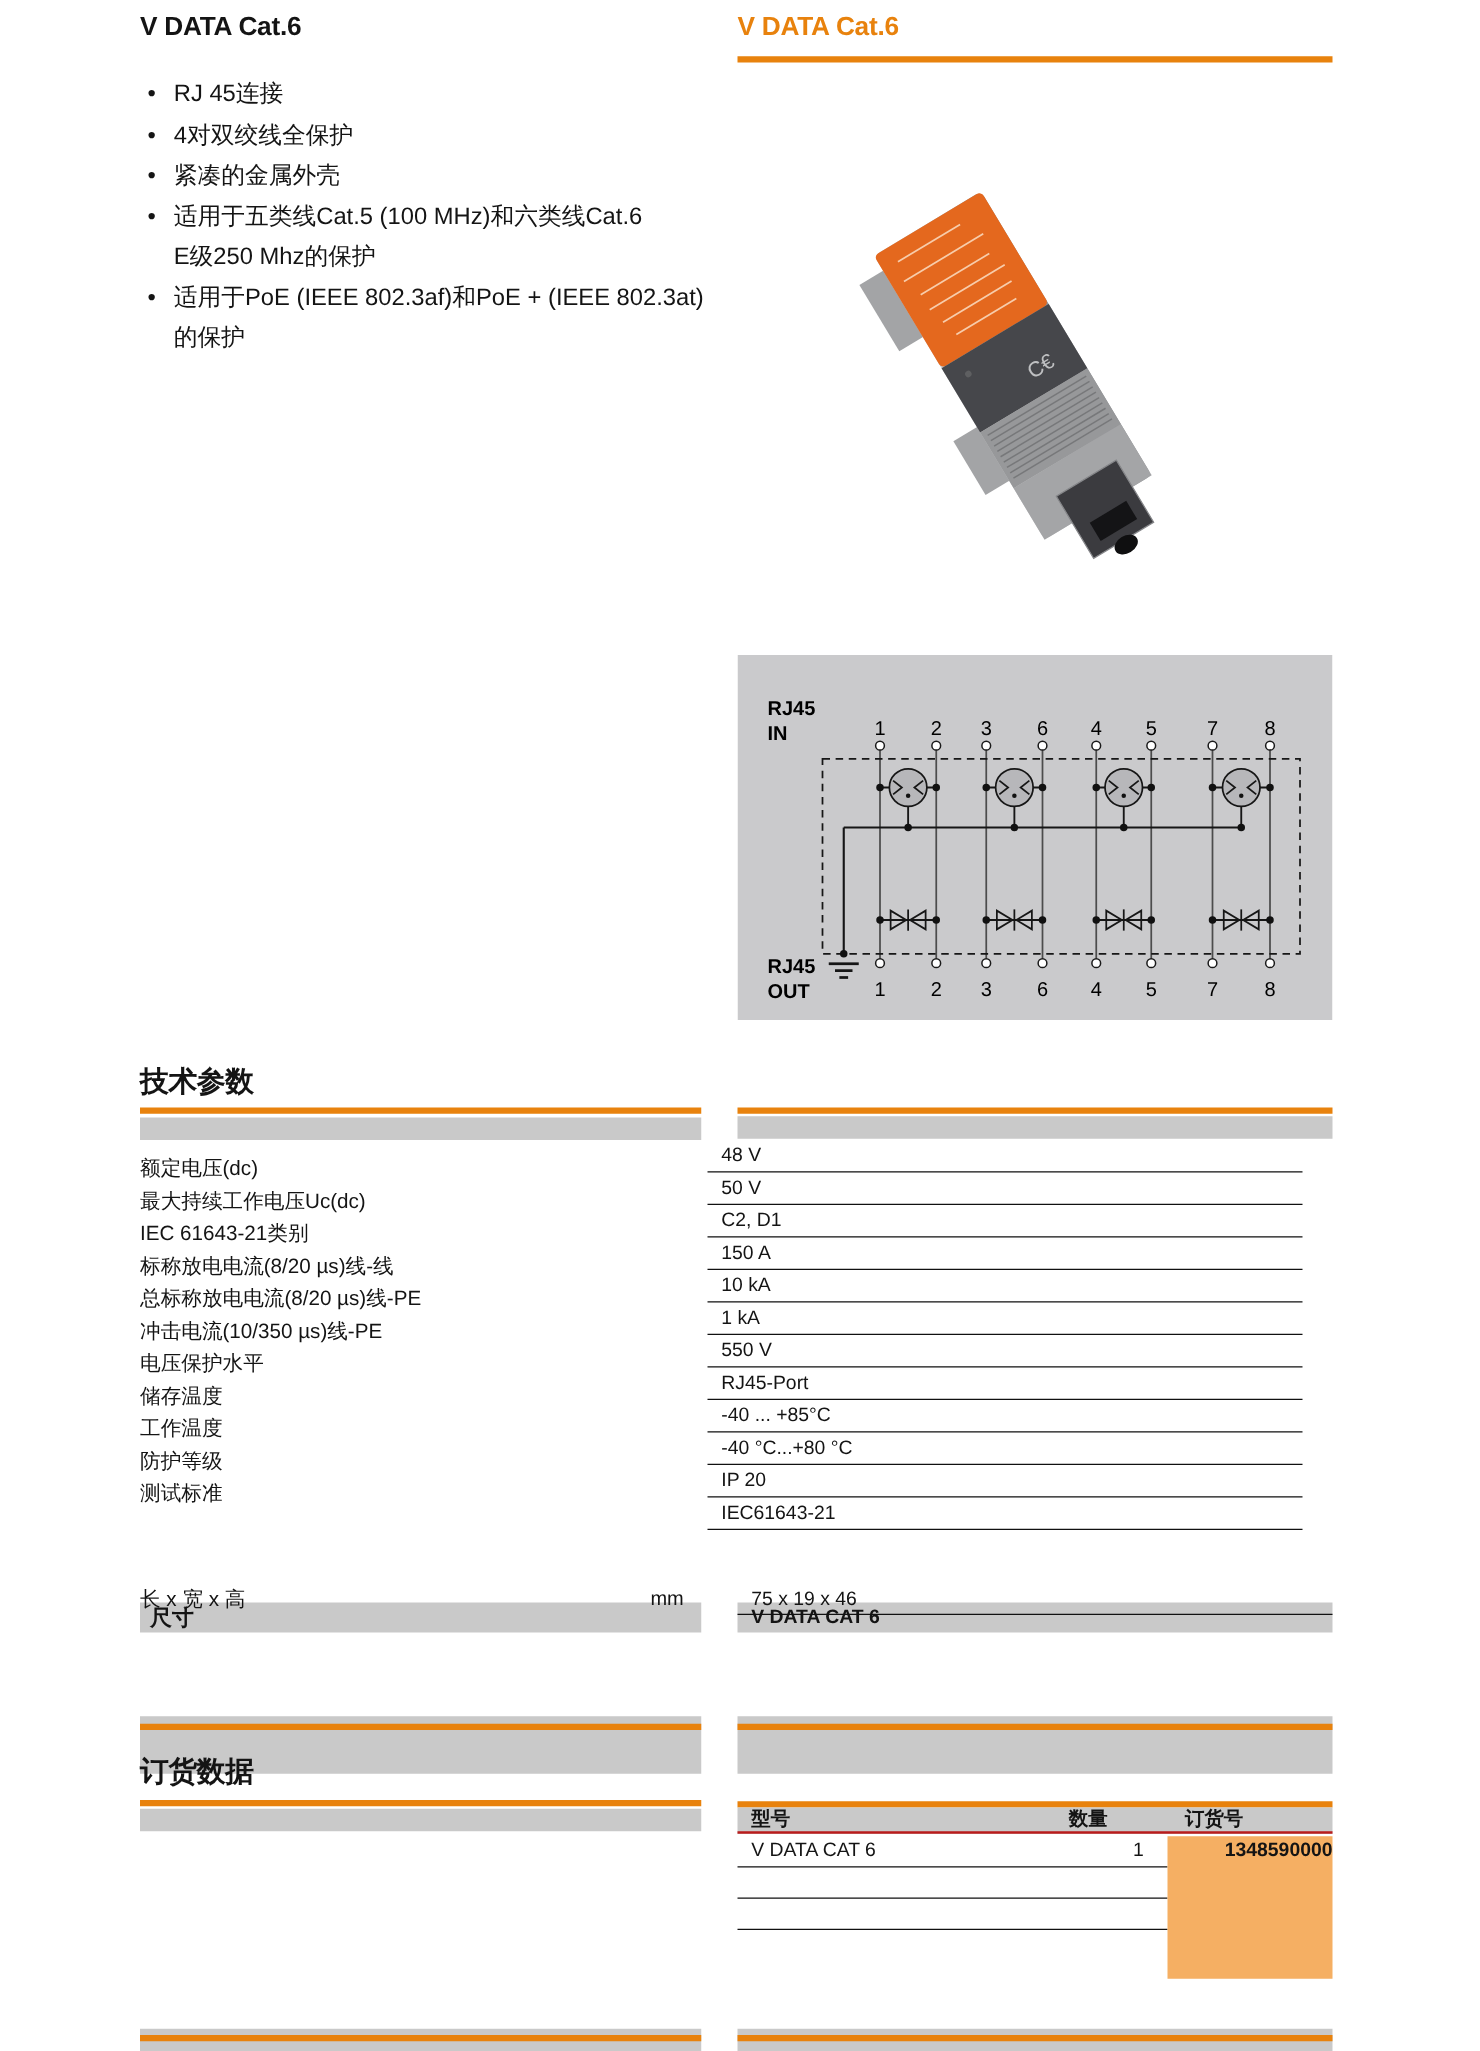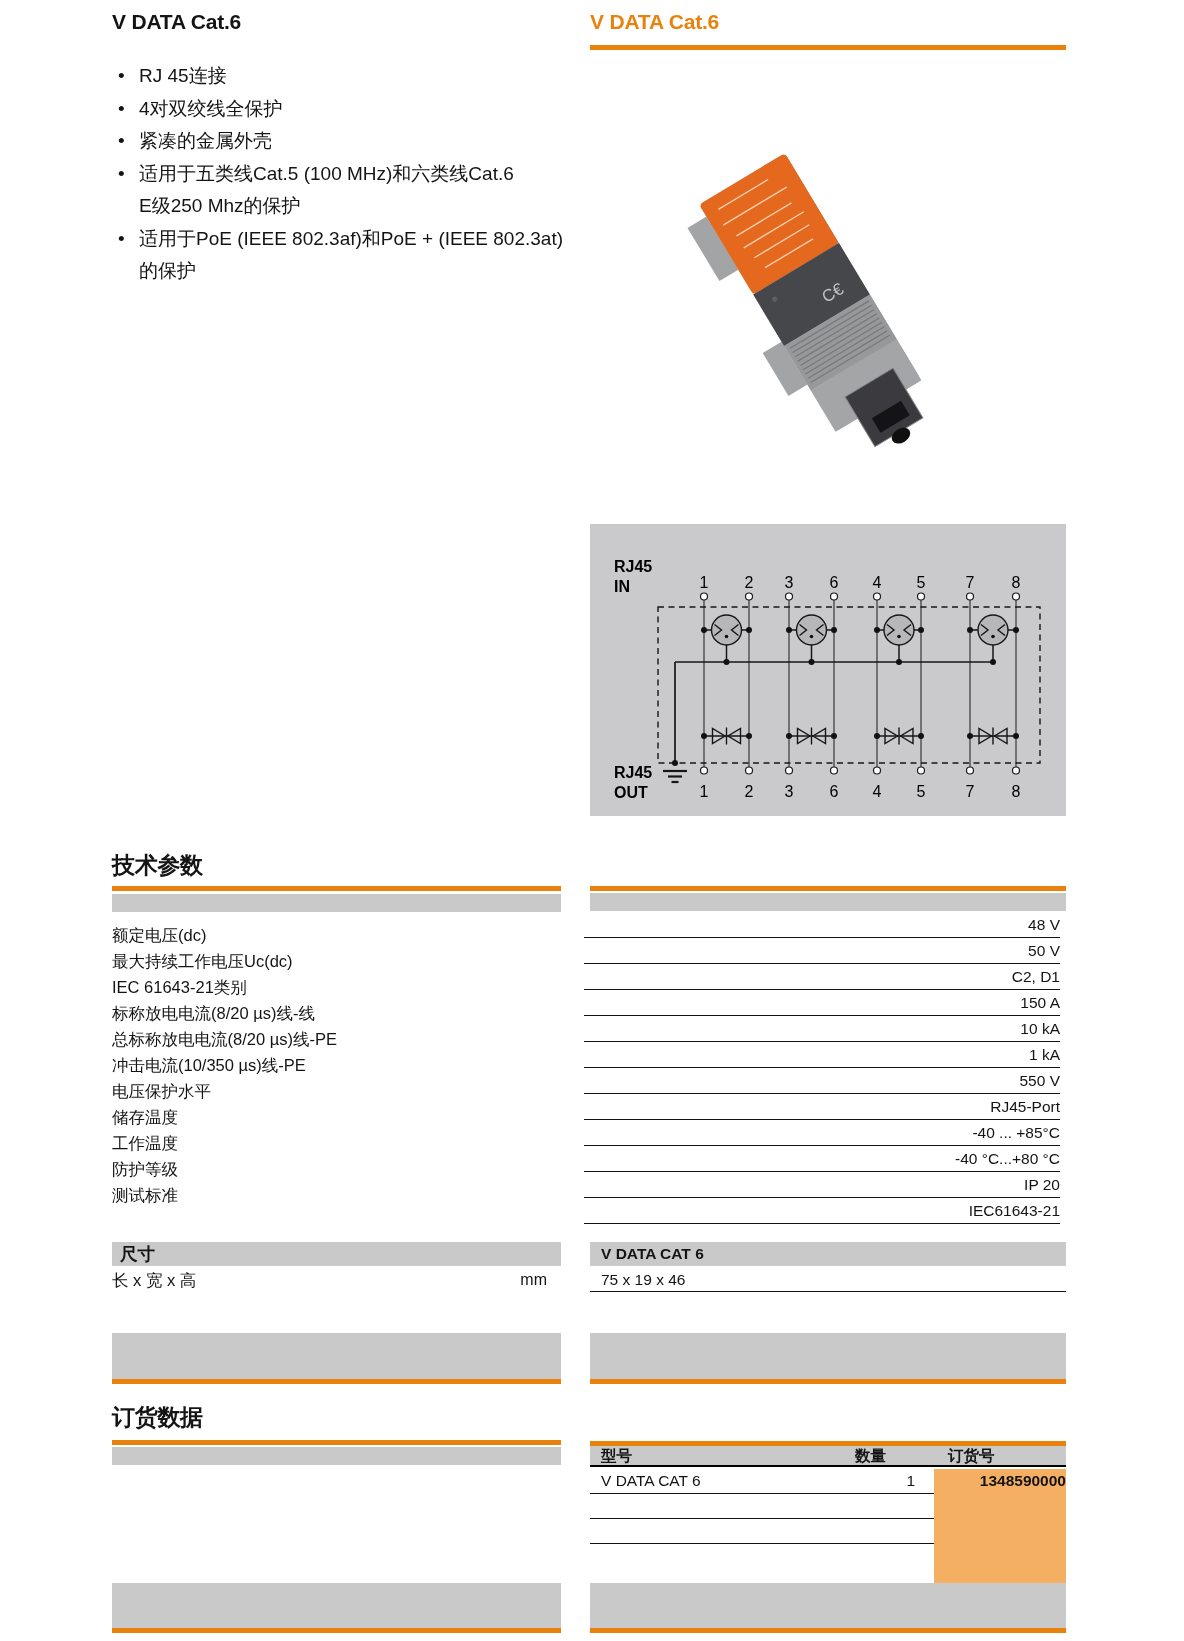--- a/index.html
+++ b/index.html
@@ -20,31 +20,31 @@
   .bar{position:absolute;height:18px;background:var(--gray);}
   .heading{font-size:23px;font-weight:bold;letter-spacing:-0.3px;}
   
   .features{list-style:none;font-size:19px;line-height:32.5px;}
   .features li{position:relative;padding-left:27px;white-space:pre-line;}
   .features li::before{content:"•";position:absolute;left:6px;top:0;font-size:19px;}
   
   .tcol .trow{height:26px;line-height:26px;font-size:16.5px;overflow:hidden;white-space:nowrap;}
   .vcol .vrow{height:26px;line-height:25px;font-size:15.5px;padding-left:11px;
               border-bottom:1.5px solid #111;overflow:hidden;white-space:nowrap;}
-  .graybox{position:absolute;background:var(--gray);}
+  .graybox{position:absolute;background:var(--gray);margin-top:40px;}
   .dimbar{height:24px;line-height:24px;font-weight:bold;}
   .dimbar.l{font-size:17.5px;padding-left:8px;}
   .dimbar.r{font-size:15.5px;padding-left:11px;}
   .dimrow{height:24px;line-height:24px;font-size:16.5px;}
   .dimrow .unit{float:right;padding-right:14px;font-size:16px;}
   .dimval{height:24px;line-height:23px;font-size:15.5px;padding-left:11px;border-bottom:1.5px solid #111;}
   .orangebottom{position:absolute;height:5px;background:var(--accent);}
   
   .ohead{position:absolute;height:21px;background:var(--gray);display:flex;
-         border-bottom:2px solid #000000;font-size:15.5px;font-weight:bold;line-height:20px;}
+         border-bottom:2px solid #b91c1c;font-size:15.5px;font-weight:bold;line-height:20px;}
   .ohead .c-model{flex:1;padding-left:11px;}
   .ohead .c-qty{width:60px;text-align:left;}
   .ohead .c-gap{width:19px;}
   .ohead .c-ord{width:132px;padding-left:14px;}
   .obody{position:absolute;}
   .obody .orow{height:25px;line-height:24px;font-size:15.5px;display:flex;border-bottom:1.5px solid #111;}
   .obody .orow .m{flex:1;padding-left:11px;}
   .obody .orow .q{width:60px;text-align:right;padding-right:19px;}
   .ordblock{position:absolute;background:var(--cell-orange);text-align:right;}
   .ordblock .num{display:block;height:25px;line-height:24px;font-size:15.5px;font-weight:bold;padding-left:14px;}
@@ -282,21 +282,21 @@
     <div class="trow">标称放电电流(8/20 µs)线-线</div>
     <div class="trow">总标称放电电流(8/20 µs)线-PE</div>
     <div class="trow">冲击电流(10/350 µs)线-PE</div>
     <div class="trow">电压保护水平</div>
     <div class="trow">储存温度</div>
     <div class="trow">工作温度</div>
     <div class="trow">防护等级</div>
     <div class="trow">测试标准</div>
   </div>
 
-  <div class="abs vcol" style="left:584px;top:912px;width:476px;text-align:right;">
+  <div class="abs vcol" style="left:566px;top:912px;width:476px;">
     <div class="vrow">48 V</div>
     <div class="vrow">50 V</div>
     <div class="vrow">C2, D1</div>
     <div class="vrow">150 A</div>
     <div class="vrow">10 kA</div>
     <div class="vrow">1 kA</div>
     <div class="vrow">550 V</div>
     <div class="vrow">RJ45-Port</div>
     <div class="vrow">-40 ... +85°C</div>
     <div class="vrow">-40 °C...+80 °C</div>

